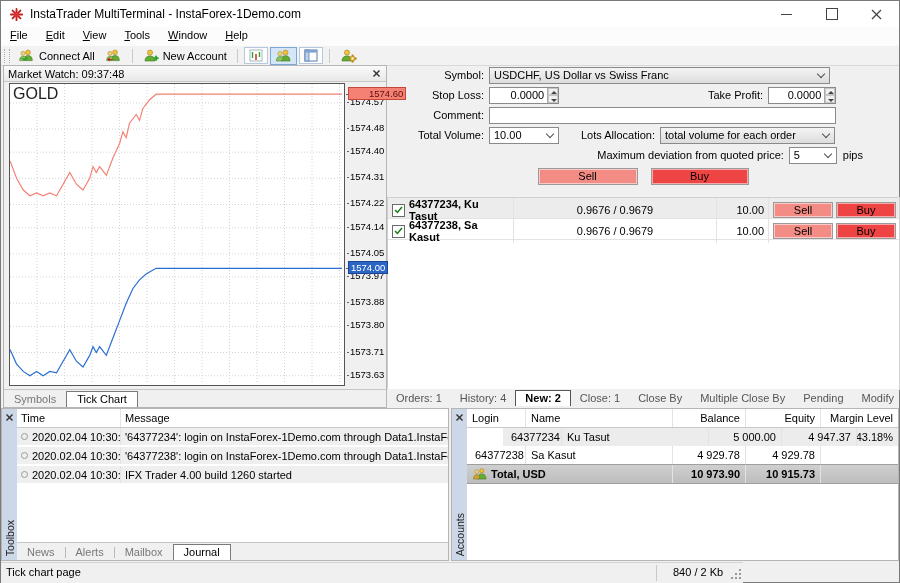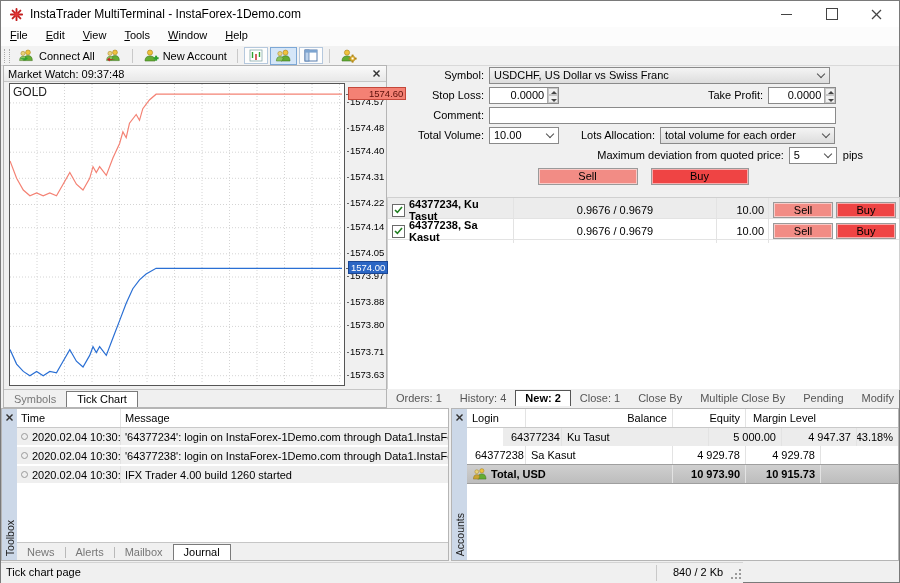--- a/index.html
+++ b/index.html
@@ -24,21 +24,21 @@
   .tbtn.toggle.active{background:#d5e6f8;border-color:#7da8d6;}
   .tsep{width:1px;height:14px;background:#c9c9c9;margin:0 5px;}
 
   
   .mw-panel{position:absolute;left:2px;top:64px;width:382px;height:341px;background:#f0f0f0;border:1px solid #b5b5b5;}
   .mw-header{height:15px;background:linear-gradient(#fafafa,#e8e8e8);border-bottom:1px solid #c6c6c6;display:flex;align-items:center;padding:0 4px;}
   .mw-header .hd-title{flex:1;}
   .panel-close{display:flex;align-items:center;justify-content:center;width:12px;height:12px;}
   .chart-wrap{position:absolute;left:5px;top:17px;width:334px;height:301px;background:#fff;border:1px solid #555;}
   #tick-chart-svg{position:absolute;left:0;top:0;}
-  .chart-symbol{position:absolute;left:3px;top:1px;font-size:12px;color:#222;}
+  .chart-symbol{position:absolute;left:3px;top:1px;font-size:16px;color:#222;}
   #price-axis{position:absolute;left:343px;top:17px;width:38px;height:301px;}
   .tick{position:absolute;left:3px;font-size:9.5px;white-space:nowrap;}
   .tick::before{content:"";position:absolute;left:-3px;top:6px;width:2px;height:1px;background:#666;}
   .tick.ask{background:#f48174;border:1px solid #c4473a;color:#5c100a;padding:0 2px;left:1px;z-index:2;}
   .tick.bid{background:#2b66c4;border:1px solid #1a4694;color:#fff;padding:0 2px;left:1px;z-index:2;}
   .mw-tabs{position:absolute;left:0;bottom:0;width:100%;height:17px;display:flex;align-items:flex-end;background:#f0f0f0;border-top:1px solid #c6c6c6;}
   .doc-tab{padding:1px 10px 2px;color:#777;}
   .doc-tab.active{background:#fff;border:1px solid #7a7a7a;border-bottom:none;color:#000;margin-top:-1px;}
 
   
@@ -464,20 +464,21 @@
               <line x1="0.5" y1="0.5" x2="6.5" y2="6.5"></line>
               <line x1="6.5" y1="0.5" x2="0.5" y2="6.5"></line>
             </g>
           </svg>
       </span>
       <span class="vlabel">Accounts</span>
     </div>
     <div class="btable">
       <div class="arow hdr">
         <div>Login</div>
+        <div>Name</div>
         <div class="num-c">Balance</div>
         <div class="num-c">Equity</div>
         <div class="num-c">Margin Level</div>
       </div>
       <div class="arow r0">
         <div>
             <svg width="13" height="12" viewBox="0 0 14 13">
               <circle cx="7" cy="3.2" r="2.5" fill="#f0c23c" stroke="#a8821a" stroke-width=".6"></circle>
               <path d="M2 12 Q2 6.8 7 6.8 Q12 6.8 12 12 Z" fill="#63ad33" stroke="#41761f" stroke-width=".6"></path>
             </svg>

